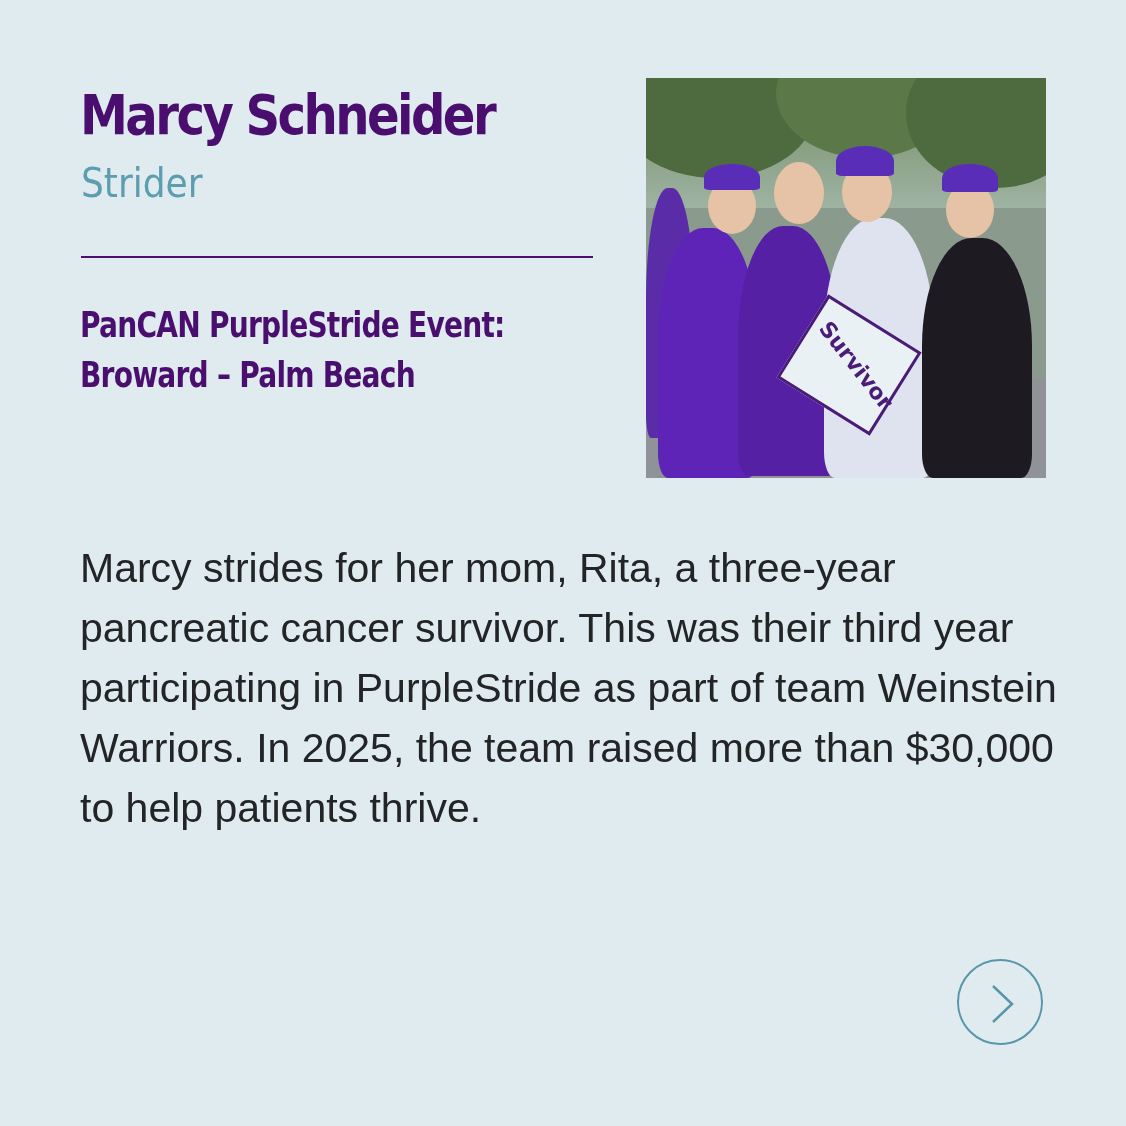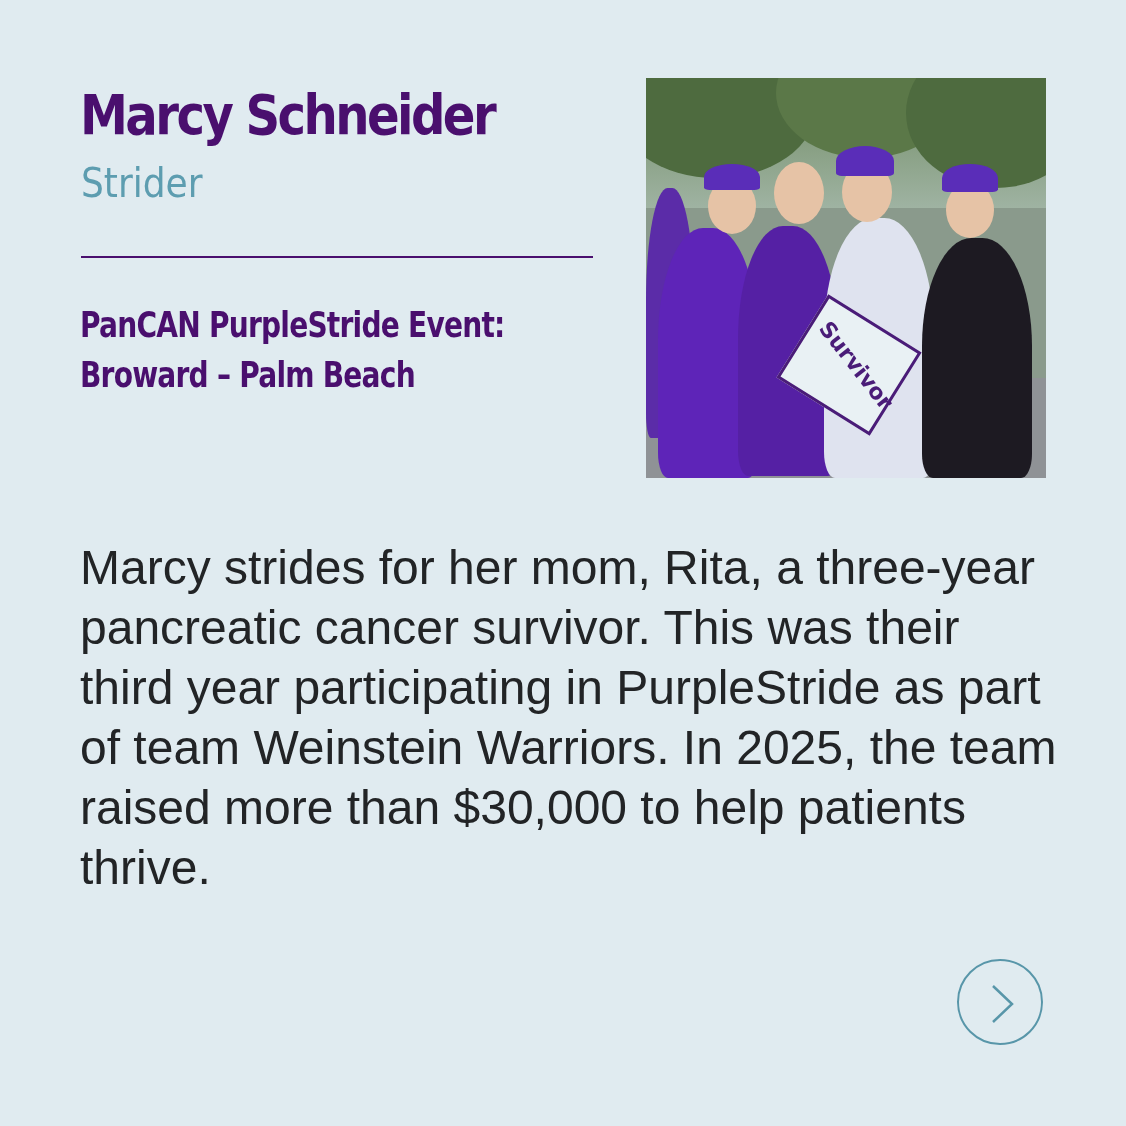--- a/index.html
+++ b/index.html
@@ -10,21 +10,21 @@
   .event { position:absolute; left:80px; top:300px; font-family:"DejaVu Sans", sans-serif; font-weight:bold; font-size:36px; line-height:50px; color:#4a0f6e; transform:scaleX(0.78); transform-origin:left top; white-space:nowrap; letter-spacing:-1px; }
   .photo { position:absolute; left:646px; top:78px; width:400px; height:400px; overflow:hidden; background:#8a9a8c; }
   .photo .sky { position:absolute; left:0; top:0; width:400px; height:130px; background:linear-gradient(#6f8a62,#9fb3a2); }
   .photo .tree { position:absolute; border-radius:50%; background:#4e6b3f; }
   .photo .ground { position:absolute; left:0; top:300px; width:400px; height:100px; background:#8f9296; }
   .person { position:absolute; border-radius:45% 45% 10% 10%; }
   .head { position:absolute; border-radius:50%; background:#e6c3a6; }
   .cap { position:absolute; border-radius:50% 50% 10% 10%; background:#5a2db8; }
   .sign { position:absolute; left:148px; top:238px; width:104px; height:92px; background:#e9f1f4; border:3px solid #4a1c78; transform:rotate(32deg); }
   .sign span { position:absolute; left:6px; top:30px; font-family:"DejaVu Sans", sans-serif; font-weight:bold; font-size:22px; color:#4a1c78; transform:rotate(20deg); }
-  .story { position:absolute; left:80px; top:538px; width:980px; margin:0; font-family:"Liberation Sans", sans-serif; font-size:48px; line-height:60px; color:#222426; }
+  .story { position:absolute; left:80px; top:538px; width:980px; margin:0; font-family:"Liberation Sans", sans-serif; font-size:41px; line-height:60px; color:#222426; }
   .next-btn { position:absolute; left:957px; top:959px; width:86px; height:86px; border:2.5px solid #5896a9; border-radius:50%; box-sizing:border-box; cursor:pointer; }
   .next-btn svg { position:absolute; left:0; top:0; }
 </style>
 </head>
 <body>
 
 <h1 class="name">Marcy Schneider</h1>
 <div class="role">Strider</div>
 <hr class="divider">
 <div class="event">

